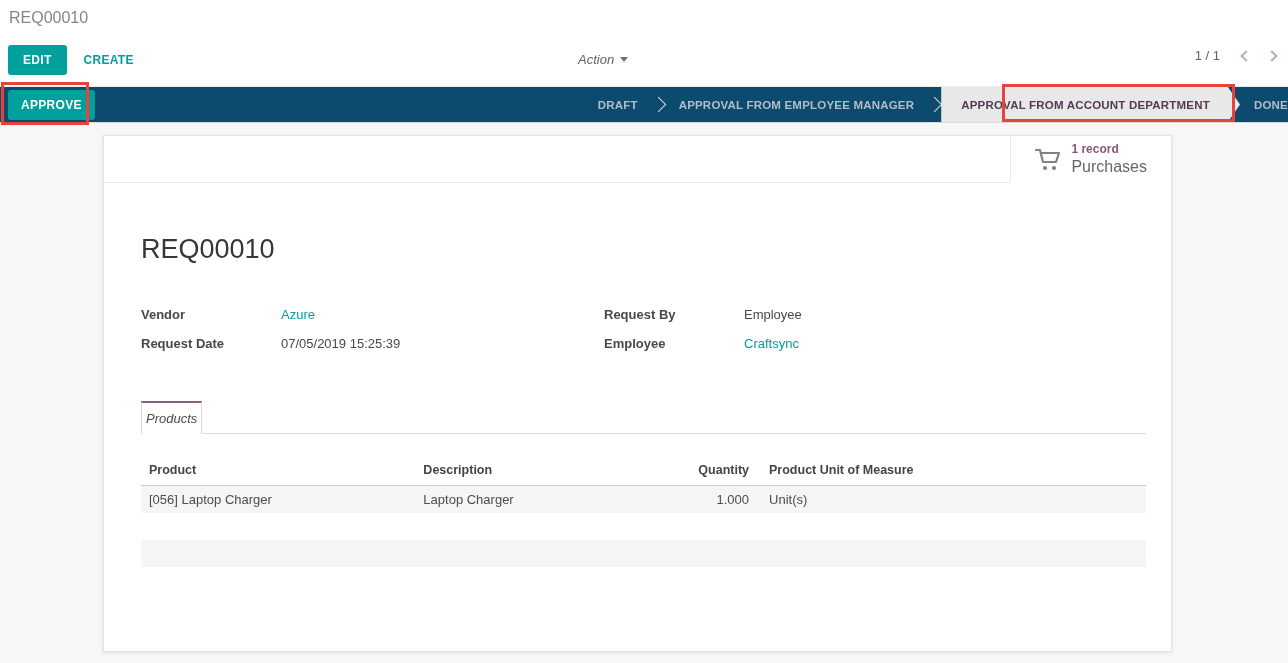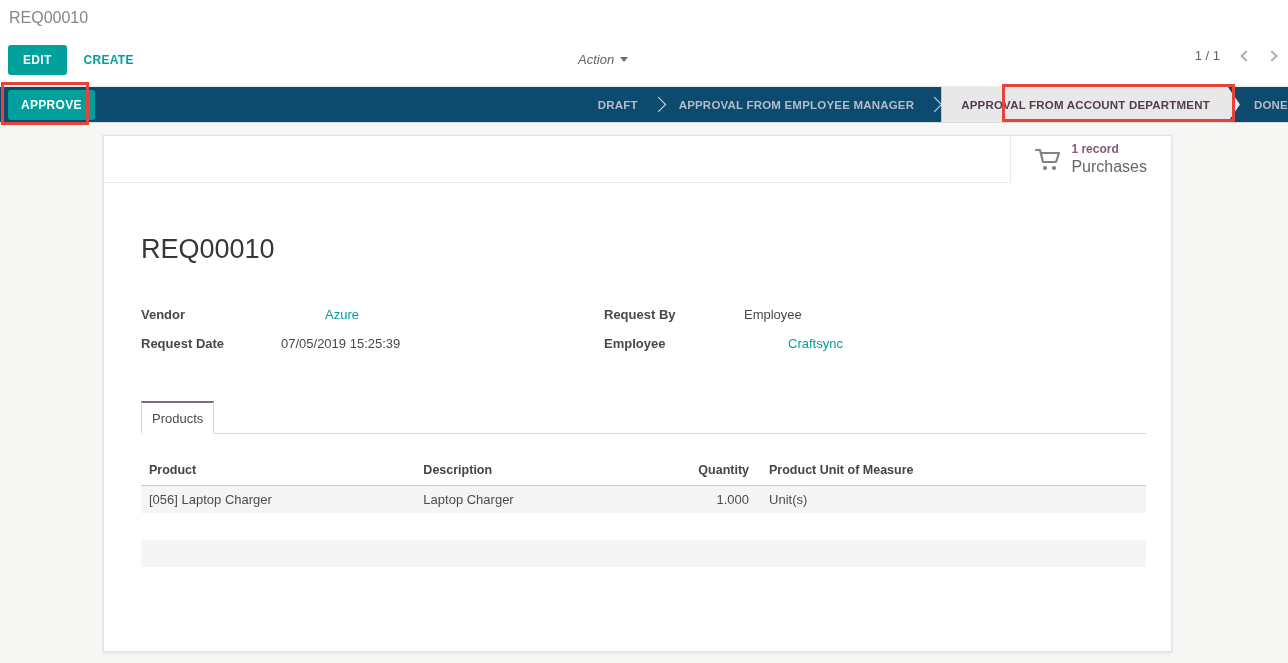--- a/index.html
+++ b/index.html
@@ -96,27 +96,27 @@
   .stat-value { color:#875a7b; font-weight:bold; font-size:12px; }
   .stat-label { color:#666; font-size:16px; }
 
   .sheet { padding:0 25px 0 37px; }
   .sheet-title { font-size:27px; font-weight:normal; color:#35373b; margin-top:51px; }
 
   .fields { display:grid; grid-template-columns:463px 1fr; margin-top:42px; }
   .frow { display:flex; margin-bottom:14px; align-items:baseline; }
   .flabel { width:140px; flex:none; font-weight:bold; font-size:13px; color:#484848; }
   .fvalue { font-size:13px; color:#484848; }
-  .fvalue.link { color:#00a09d; cursor:pointer;margin-left:44px; }
+  .fvalue.link { color:#00a09d; cursor:pointer; }
 
   .tabs { margin-top:36px; border-bottom:1px solid #d9d9d9; display:flex; }
   .tab {
     background:#fff; border:1px solid #d9d9d9; border-top:2px solid #8a617e;
     border-bottom:1px solid #fff; margin-bottom:-1px;
-    padding:8px 10px 7px; font-size:13px; color:#4c4c4c; cursor:pointer;
+    padding:8px 4px 7px; font-size:13px; color:#4c4c4c; cursor:pointer;font-style:italic;
   }
 
   .ptable { width:100%; border-collapse:collapse; margin-top:23px; font-size:13px; }
   .ptable col.c1 { width:27.3%; } .ptable col.c2 { width:24.7%; }
   .ptable col.c3 { width:9%; }   .ptable col.c4 { width:39%; }
   .ptable thead th {
     text-align:left; font-weight:bold; color:#454545; font-size:12.5px;
     padding:6px 5px 8px 8px; border-bottom:1px solid #c9c9c9; white-space:nowrap;
   }
   .ptable thead th.qty { text-align:right; }

